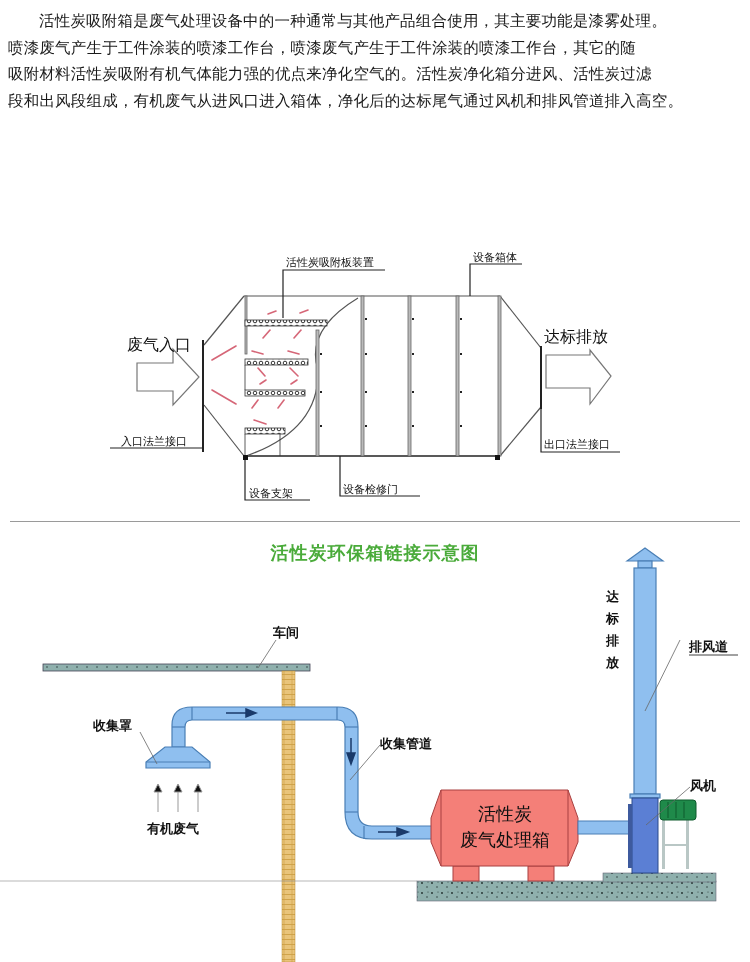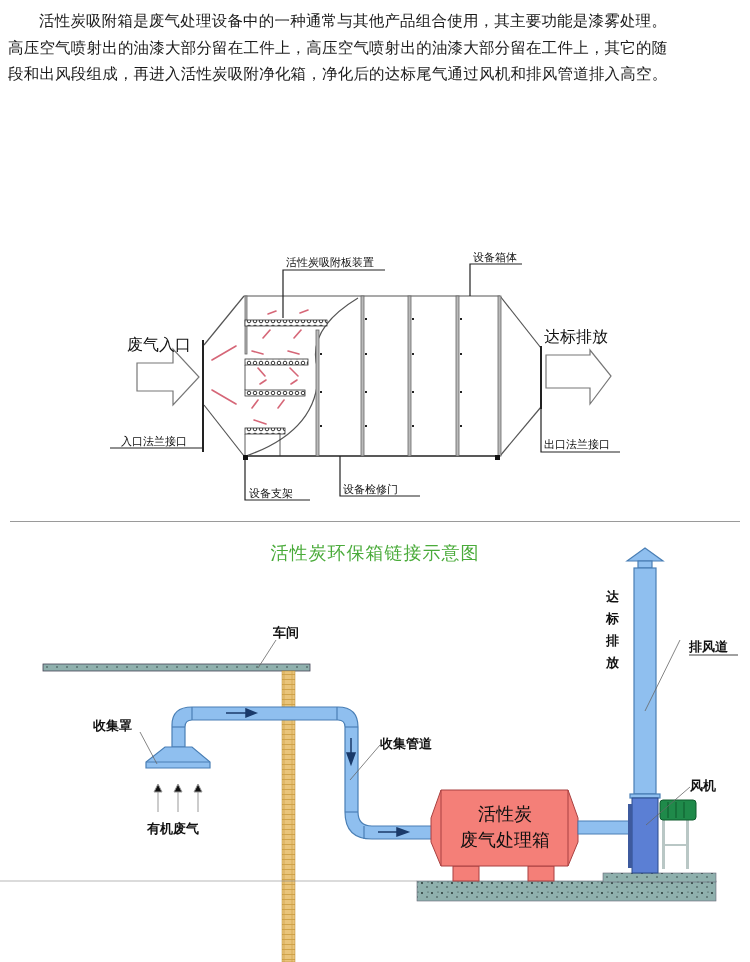--- a/index.html
+++ b/index.html
@@ -3,29 +3,30 @@
 <meta charset="utf-8">
 <style>
   html,body{margin:0;padding:0;background:#fff;}
   body{width:750px;height:962px;position:relative;overflow:hidden;font-family:"DejaVu Sans","Liberation Sans",sans-serif;color:#1a1a1a;}
   .para{position:absolute;left:8px;top:8px;width:736px;font-size:15.5px;line-height:26.6px;letter-spacing:0.2px;text-align:justify;}
   .para .line{display:block;white-space:nowrap;}
   .para .indent{padding-left:31px;}
   svg{position:absolute;left:0;top:0;}
   .lbl{font-family:"DejaVu Sans",sans-serif;fill:#111;}
   .divider{position:absolute;left:10px;top:521px;width:730px;height:1px;background:#9a9a9a;}
-  .title2{position:absolute;left:0;width:750px;top:541px;text-align:center;font-size:18px;font-weight:normal;color:#4aab3a;letter-spacing:1px;}
+  .title2{position:absolute;left:0;width:750px;top:541px;text-align:center;font-size:18px;font-weight:bold;color:#4aab3a;letter-spacing:1px;}
 </style>
 </head>
 <body>
 
 <div class="para">
   <span class="line indent">活性炭吸附箱是废气处理设备中的一种通常与其他产品组合使用，其主要功能是漆雾处理。</span>
-  <span class="line">高压空气喷射出的油漆大部分留在工件上，高压空气喷射出的油漆大部分留在工件上，其它的随</span>
-  <span class="line">段和出风段组成，再进入活性炭吸附净化箱，净化后的达标尾气通过风机和排风管道排入高空。</span>
+  <span class="line">喷漆废气产生于工件涂装的喷漆工作台，喷漆废气产生于工件涂装的喷漆工作台，其它的随</span>
+  <span class="line">吸附材料活性炭吸附有机气体能力强的优点来净化空气的。活性炭净化箱分进风、活性炭过滤</span>
+  <span class="line">段和出风段组成，有机废气从进风口进入箱体，净化后的达标尾气通过风机和排风管道排入高空。</span>
 </div>
 
 <svg width="750" height="520">
   <defs>
     <pattern id="mesh" width="6" height="6" patternUnits="userSpaceOnUse">
       <rect width="6" height="6" fill="#fff"></rect>
       <circle cx="3" cy="3" r="1.8" fill="none" stroke="#333" stroke-width="1"></circle>
     </pattern>
   </defs>
 

